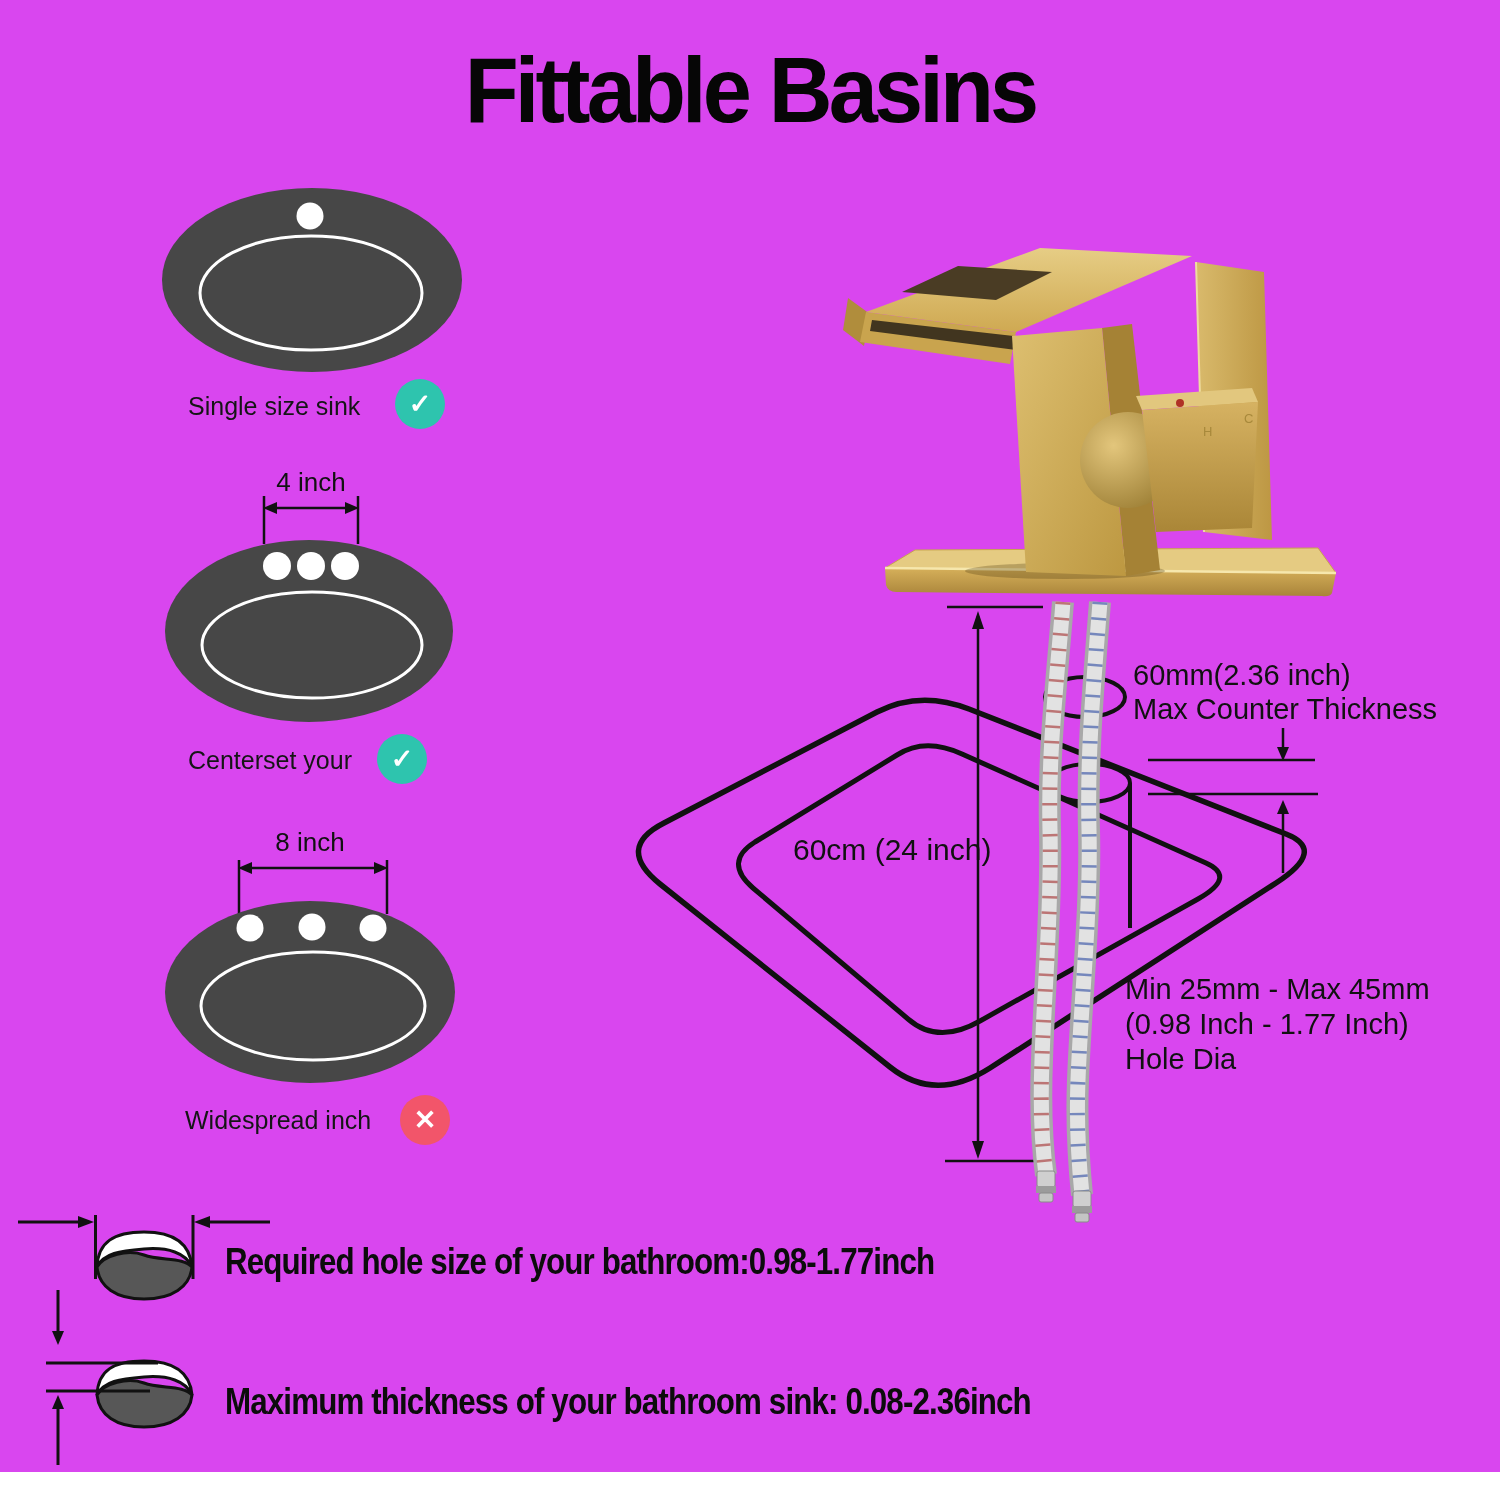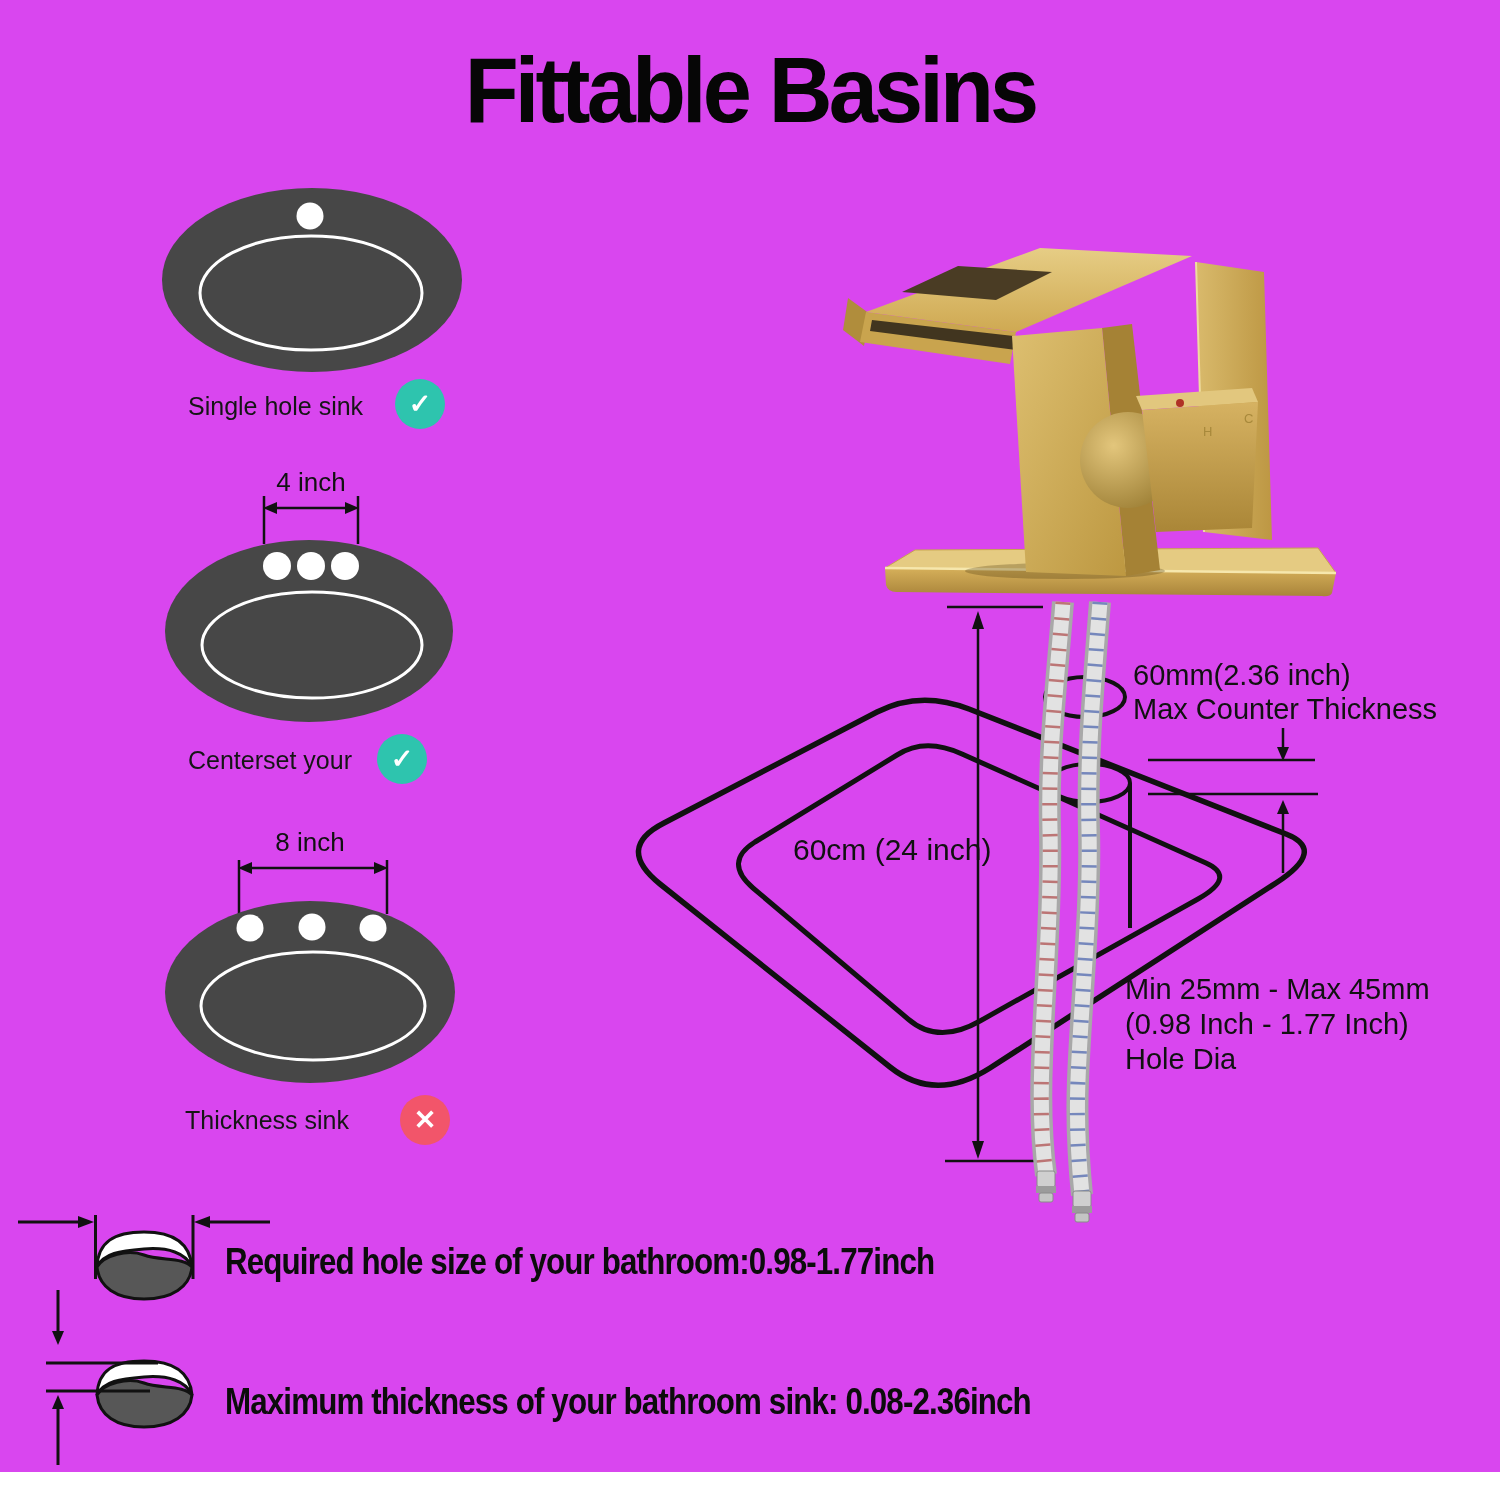--- a/index.html
+++ b/index.html
@@ -25,21 +25,21 @@
 
 <div id="page">
 
   <div id="title" class="abs">Fittable Basins</div>
 
   <svg class="abs" style="left:150px;top:175px;" width="330" height="212" viewBox="0 0 330 212">
     <ellipse cx="162" cy="105" rx="150" ry="92" fill="#474747"></ellipse>
     <circle cx="160" cy="41" r="13.5" fill="#ffffff"></circle>
     <ellipse cx="161" cy="118" rx="111" ry="57" fill="none" stroke="#ffffff" stroke-width="3"></ellipse>
   </svg>
-  <div class="abs sink-caption" style="left:188px;top:392px;">Single hole sink</div>
+  <div class="abs sink-caption" style="left:188px;top:392px;">Single size sink</div>
   <div class="abs badge check" style="left:395px;top:379px;">
     <span>✓</span>
   </div>
 
   <svg class="abs" style="left:150px;top:460px;" width="330" height="266" viewBox="0 0 330 266">
     <text x="161" y="31" text-anchor="middle" class="dimlabel">4 inch</text>
     <g stroke="#111" stroke-width="2.5">
       <line x1="114" y1="36" x2="114" y2="84"></line>
       <line x1="208" y1="36" x2="208" y2="84"></line>
       <line x1="125" y1="48" x2="197" y2="48"></line>
@@ -65,21 +65,21 @@
       <line x1="110" y1="50" x2="236" y2="50"></line>
     </g>
     <polygon points="98,50 112,44 112,56" fill="#111"></polygon>
     <polygon points="248,50 234,44 234,56" fill="#111"></polygon>
     <ellipse cx="170" cy="174" rx="145" ry="91" fill="#474747"></ellipse>
     <circle cx="110" cy="110" r="13.5" fill="#fff"></circle>
     <circle cx="172" cy="109" r="13.5" fill="#fff"></circle>
     <circle cx="233" cy="110" r="13.5" fill="#fff"></circle>
     <ellipse cx="173" cy="188" rx="112" ry="54" fill="none" stroke="#ffffff" stroke-width="3"></ellipse>
   </svg>
-  <div class="abs sink-caption" style="left:185px;top:1106px;">Thickness sink</div>
+  <div class="abs sink-caption" style="left:185px;top:1106px;">Widespread inch</div>
   <div class="abs badge cross" style="left:400px;top:1095px;">
     <span>✕</span>
   </div>
 
   <svg class="abs" style="left:560px;top:230px;" width="940" height="1010" viewBox="0 0 940 1010">
     <defs>
       <linearGradient id="gTop" x1="0" y1="0" x2="0" y2="1">
         <stop offset="0" stop-color="#e6cd85"></stop>
           <stop offset="1" stop-color="#cfa952"></stop>
       </linearGradient>

